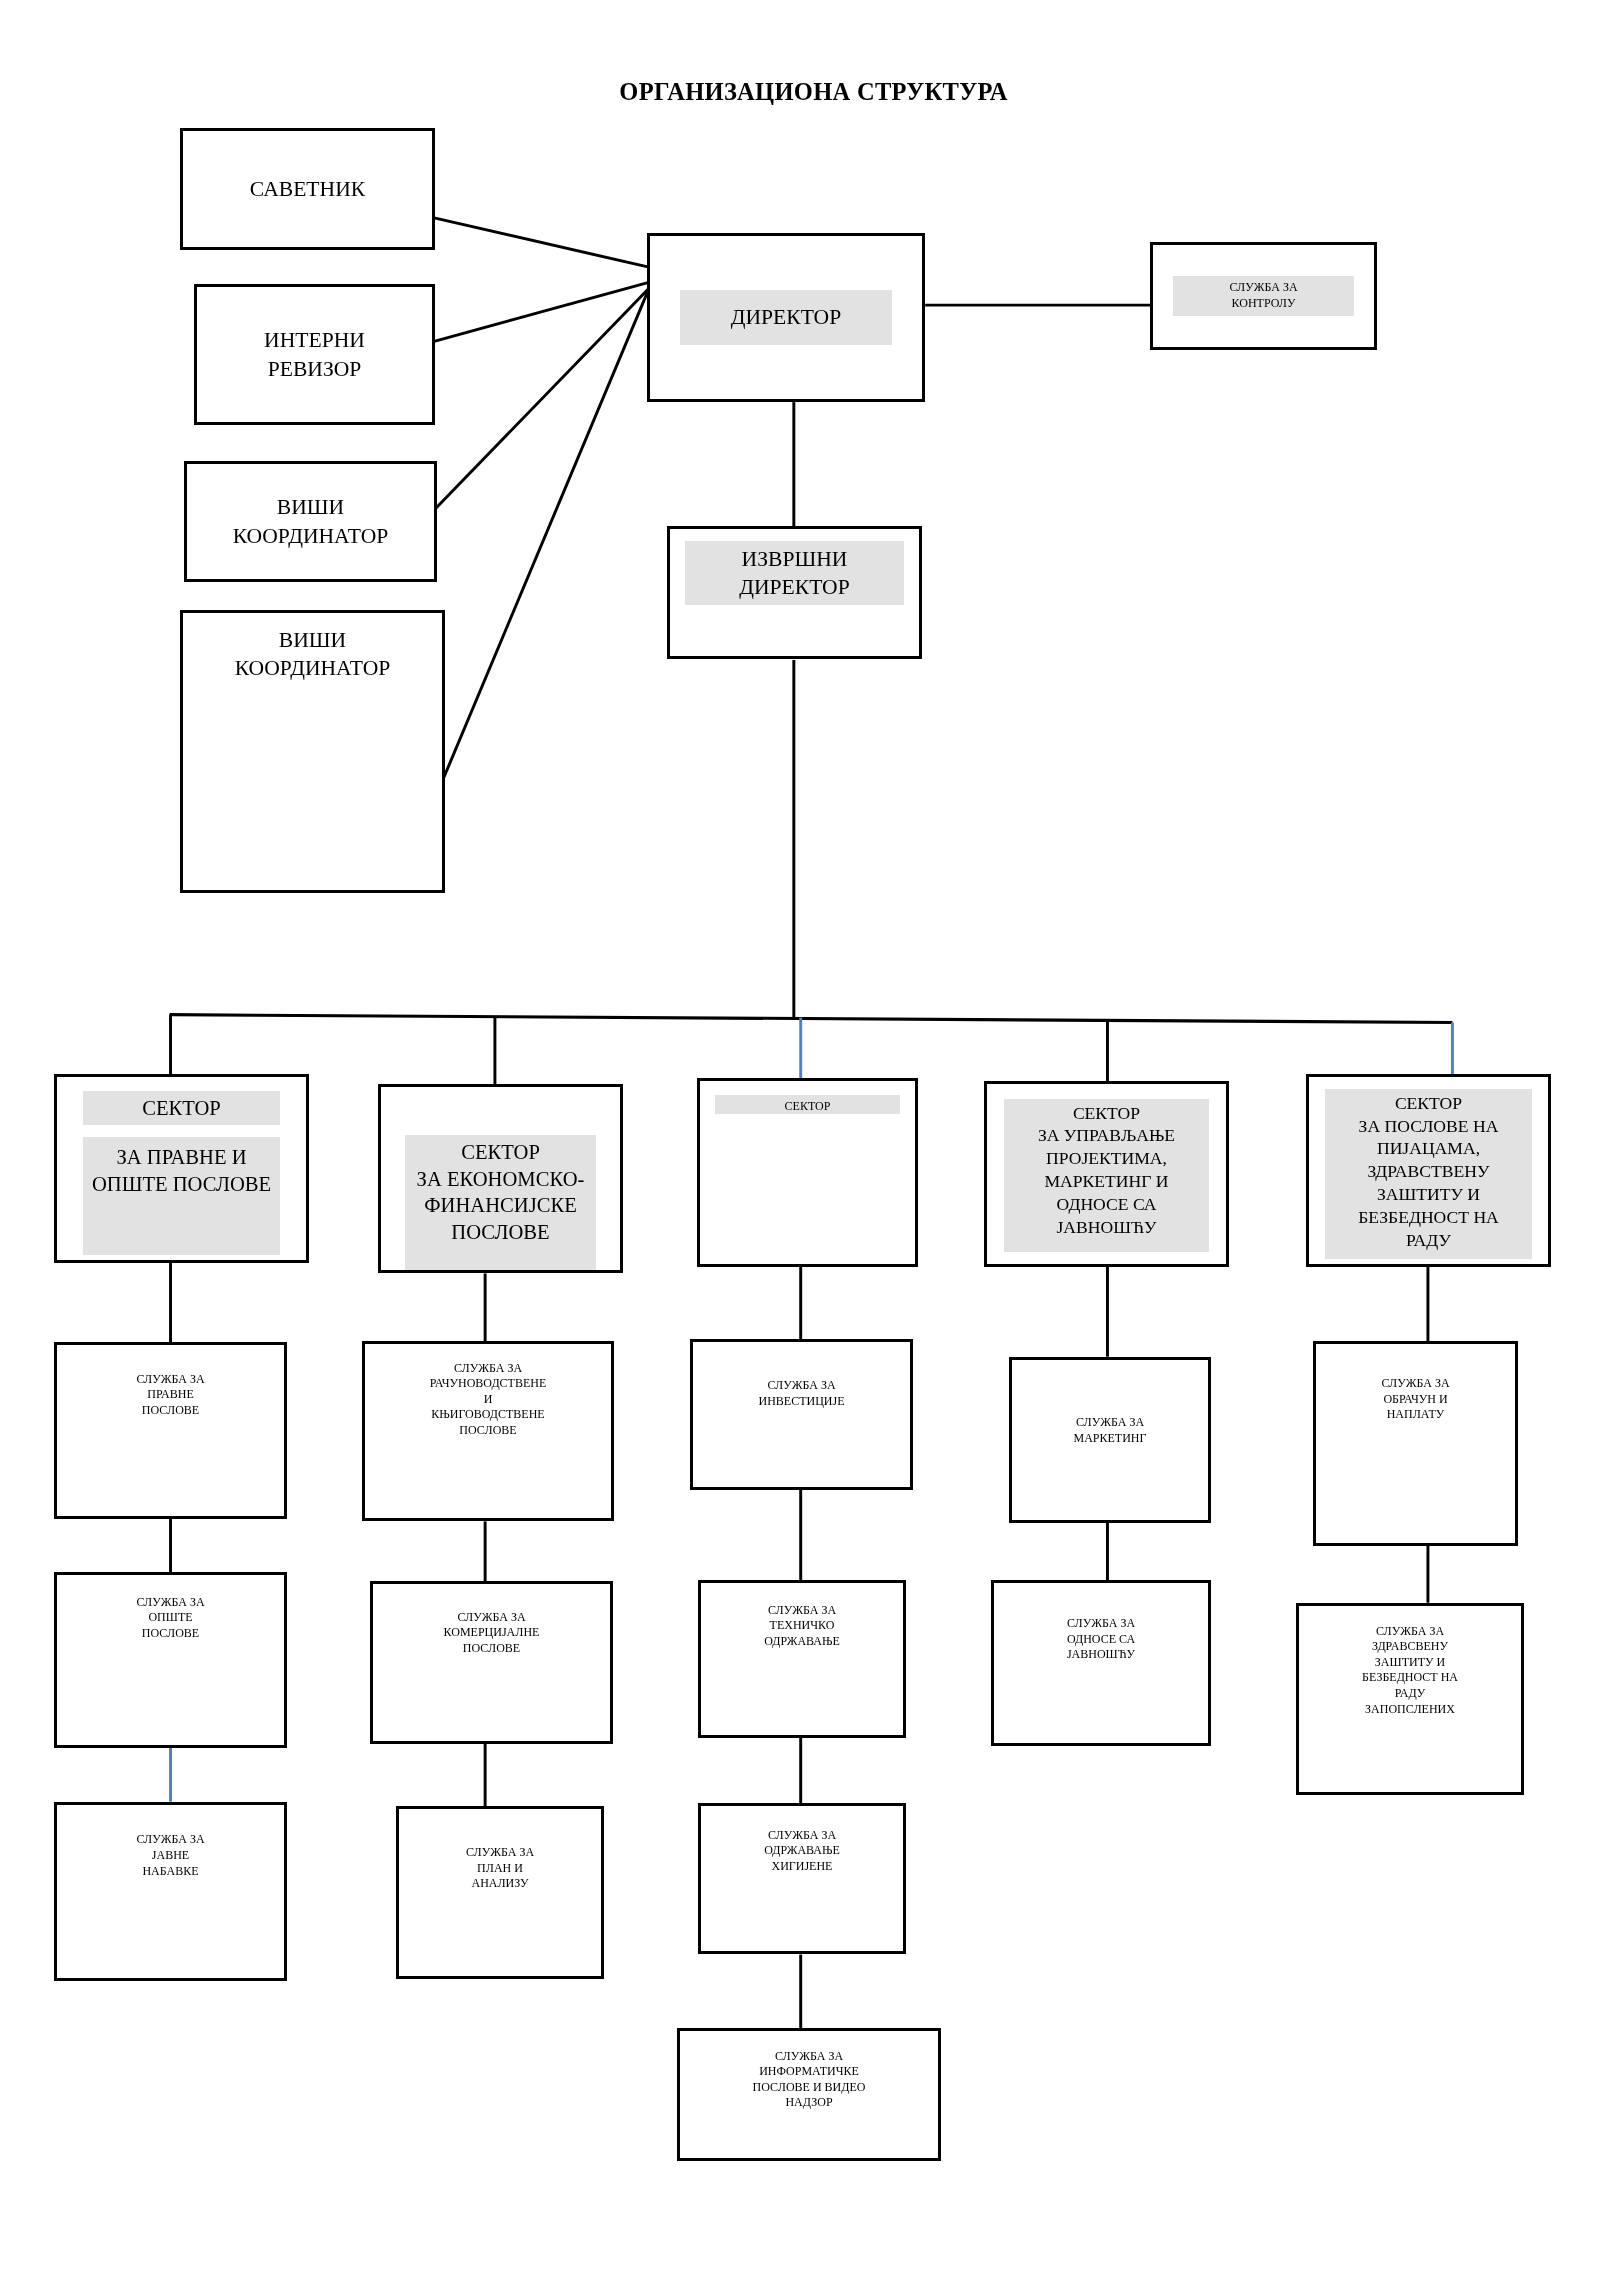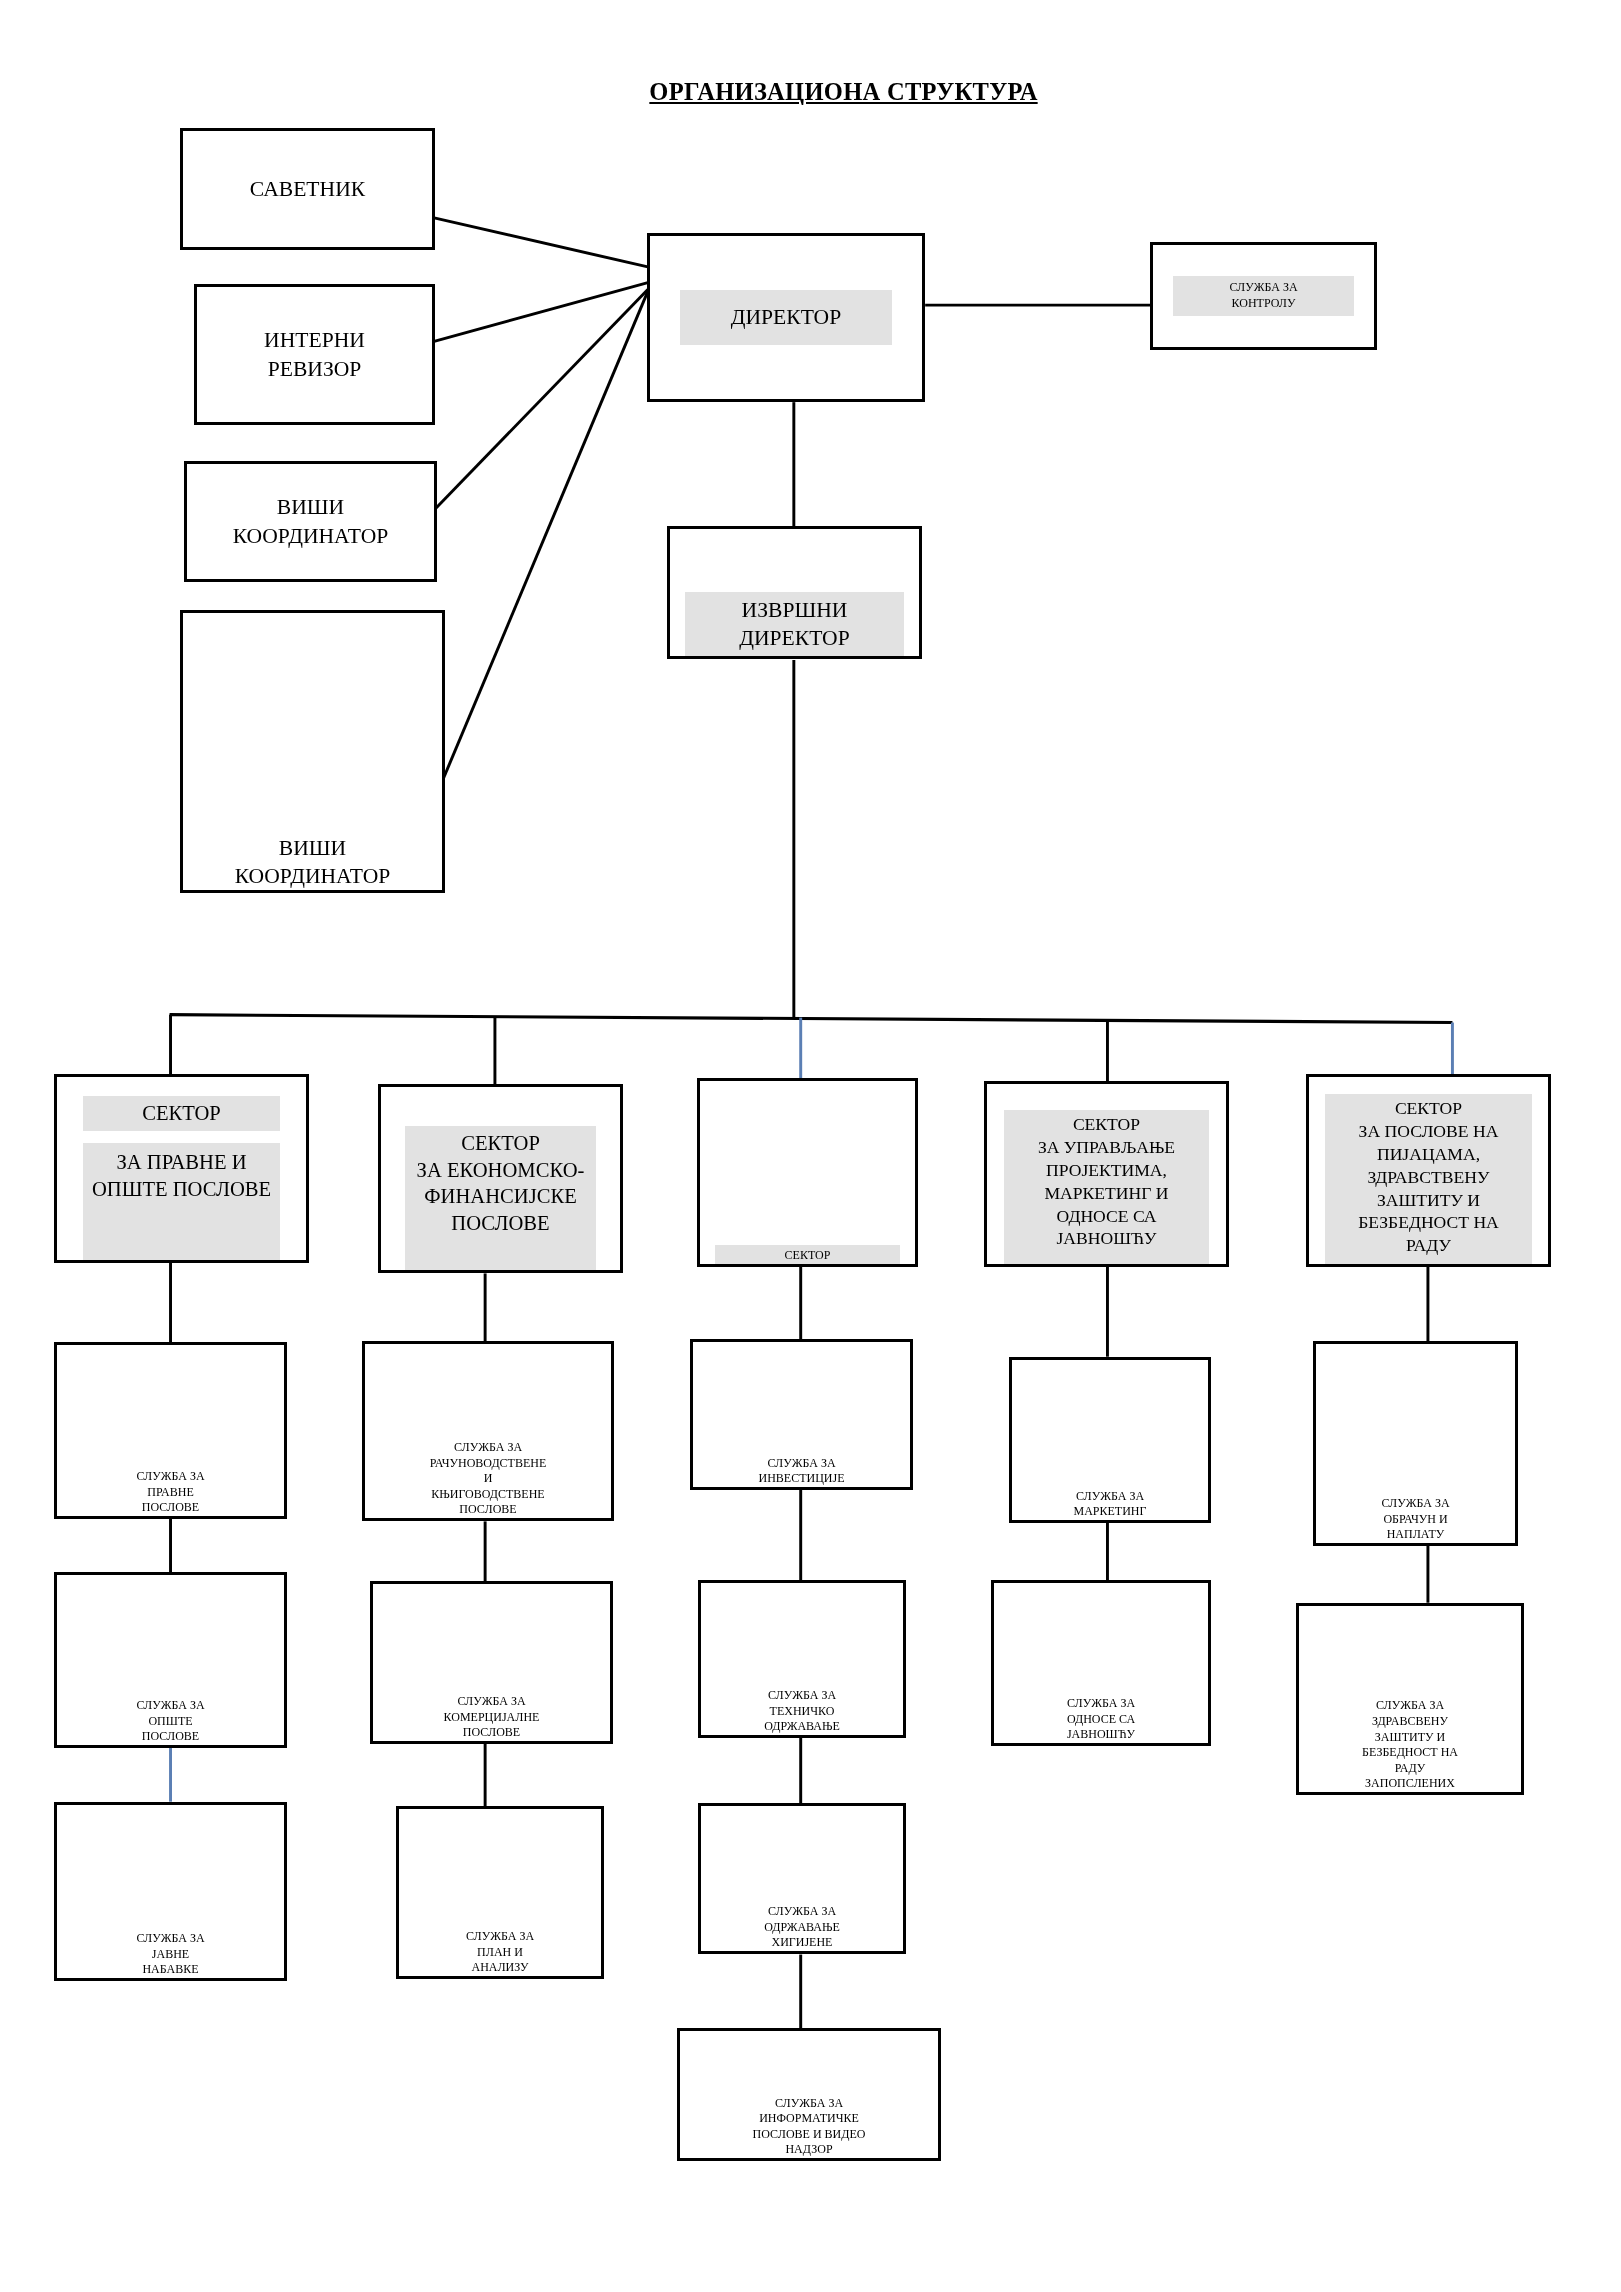--- a/index.html
+++ b/index.html
@@ -22,21 +22,21 @@
   }
 
   .node{
     position:absolute;
     box-sizing:border-box;
     border:3.9px solid #000000;
     background:#ffffff;
     display:flex;
     flex-direction:column;
     align-items:center;
-    justify-content:flex-end;
+    justify-content:flex-start;
     overflow:hidden;
   }
   .node .txt{
     display:block;
     text-align:center;
     line-height:1.30;
     font-size:19.6px;
     white-space:pre-line;
   }
   .node .txt.hl{background:#e2e2e2;}
@@ -102,21 +102,21 @@
       <line x1="817" y1="1994" x2="817" y2="2069"></line>
 
       <line x1="1130" y1="1288" x2="1130" y2="1384"></line>
       <line x1="1130" y1="1553" x2="1130" y2="1612"></line>
 
       <line x1="1457" y1="1288" x2="1457" y2="1368"></line>
       <line x1="1457" y1="1577" x2="1457" y2="1635"></line>
     </g>
   </svg>
 
-  <div class="title" style="left:579px;top:78px;width:529px;text-decoration:underline;">ОРГАНИЗАЦИОНА СТРУКТУРА</div>
+  <div class="title" style="left:549px;top:78px;width:529px;">ОРГАНИЗАЦИОНА СТРУКТУРА</div>
 
   <div class="node center fs-22" style="left:180px;top:128px;width:255px;height:122px;">
     <span class="txt">САВЕТНИК</span>
   </div>
 
   <div class="node center fs-22" style="left:194px;top:284px;width:241px;height:141px;">
     <span class="txt">ИНТЕРНИ
 РЕВИЗОР</span>
   </div>
 

